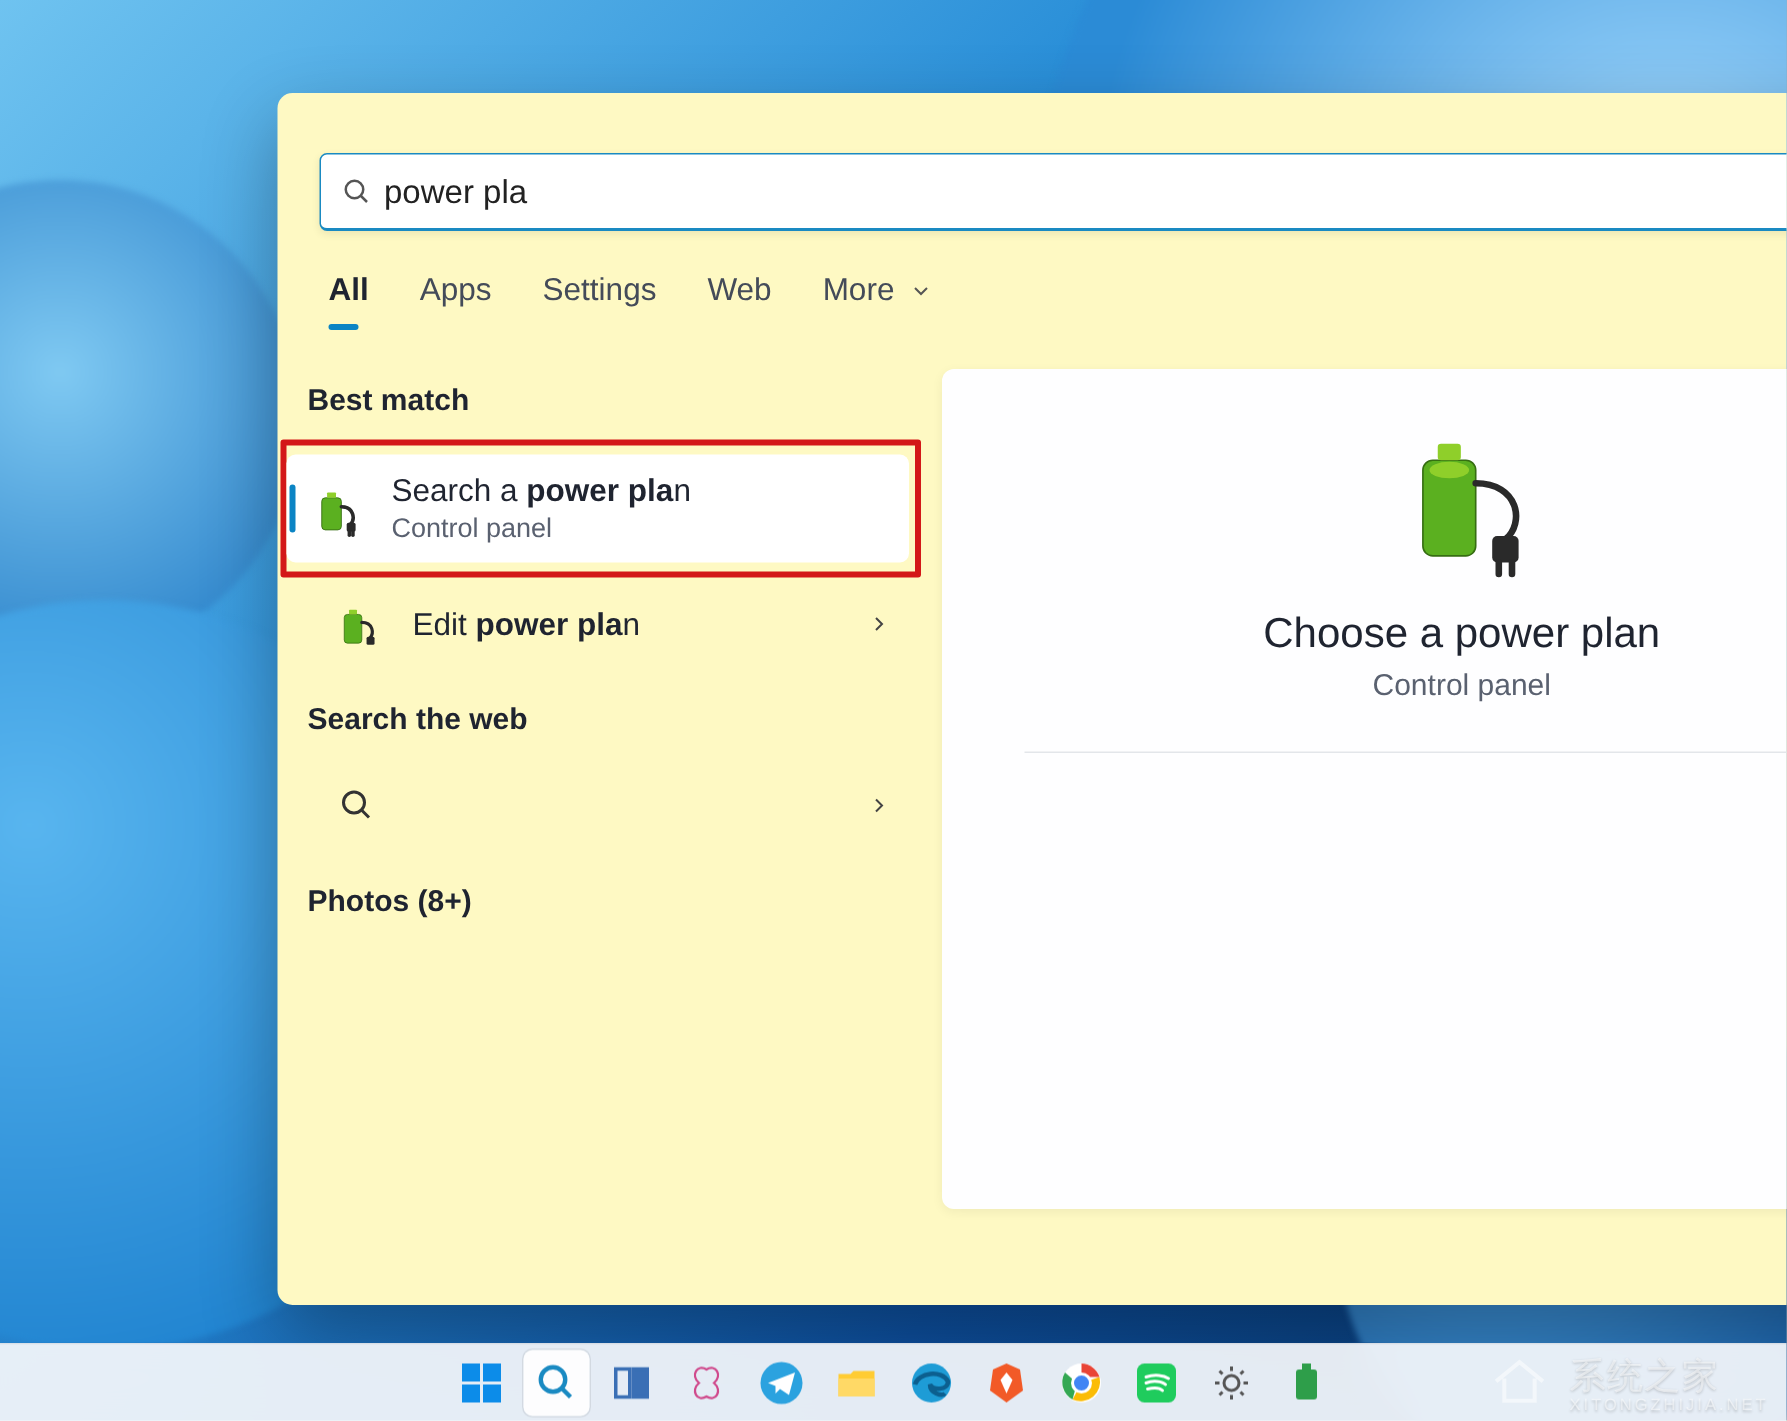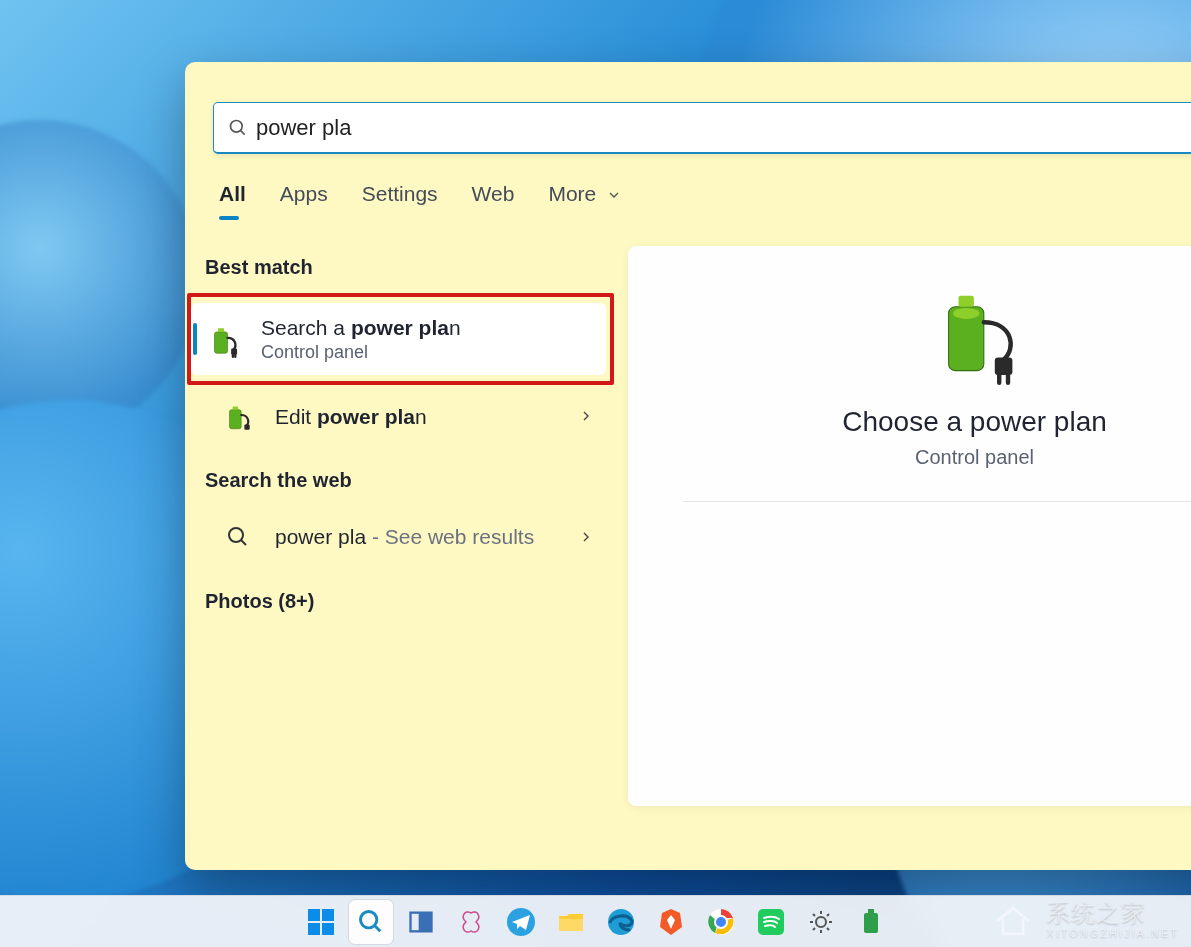--- a/index.html
+++ b/index.html
@@ -170,21 +170,21 @@
   .win11 rect { fill:#0c8ce9; }
 
   .watermark {
     position:absolute;
     right:12px; bottom:4px;
     color:rgba(255,255,255,0.5);
     font-size:20px;
     font-weight:500;
     letter-spacing:1px;
     display:flex;
-    align-items:flex-start;
+    align-items:flex-end;
     gap:10px;
     text-shadow:0 1px 2px rgba(0,0,0,0.2);
   }
   .watermark svg{ width:46px; height:46px; fill:none; stroke:rgba(255,255,255,0.5); stroke-width:3;}
   .watermark .zh{ font-size:24px;}
   .watermark .en{ font-size:11px; letter-spacing:2px; display:block; margin-top:-2px;}
 </style>
 </head>
 <body>
 
@@ -280,25 +280,20 @@
 
       <div class="section-label">Search the web</div>
 
       <div class="result-item web-result">
         <div class="result-icon">
           <svg viewBox="0 0 24 24" width="24" height="24" fill="none" stroke="#333" stroke-width="2">
               <circle cx="10" cy="10" r="7"></circle>
               <line x1="20" y1="20" x2="15" y2="15"></line>
             </svg>
         </div>
-        <div class="result-text">
-          <div class="title-line">
-            <span>power pla</span><span class="dash"> - See web results</span>
-          </div>
-        </div>
         <svg class="chev" viewBox="0 0 24 24">
             <polyline points="9 6 15 12 9 18"></polyline>
           </svg>
       </div>
 
       <div class="section-label">Photos (8+)</div>
 
     </div>
 
     <div class="right-col">

